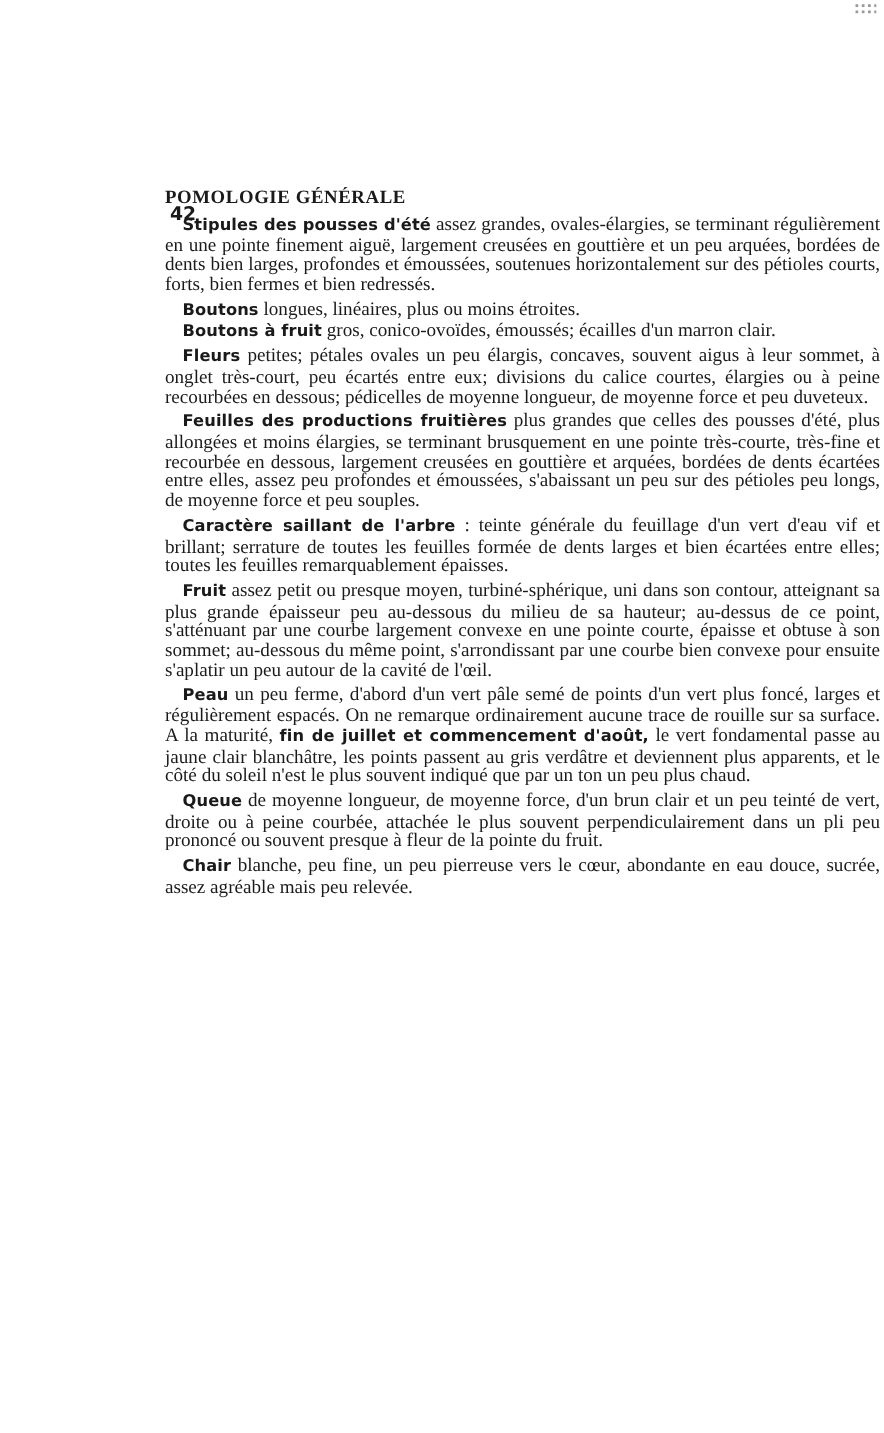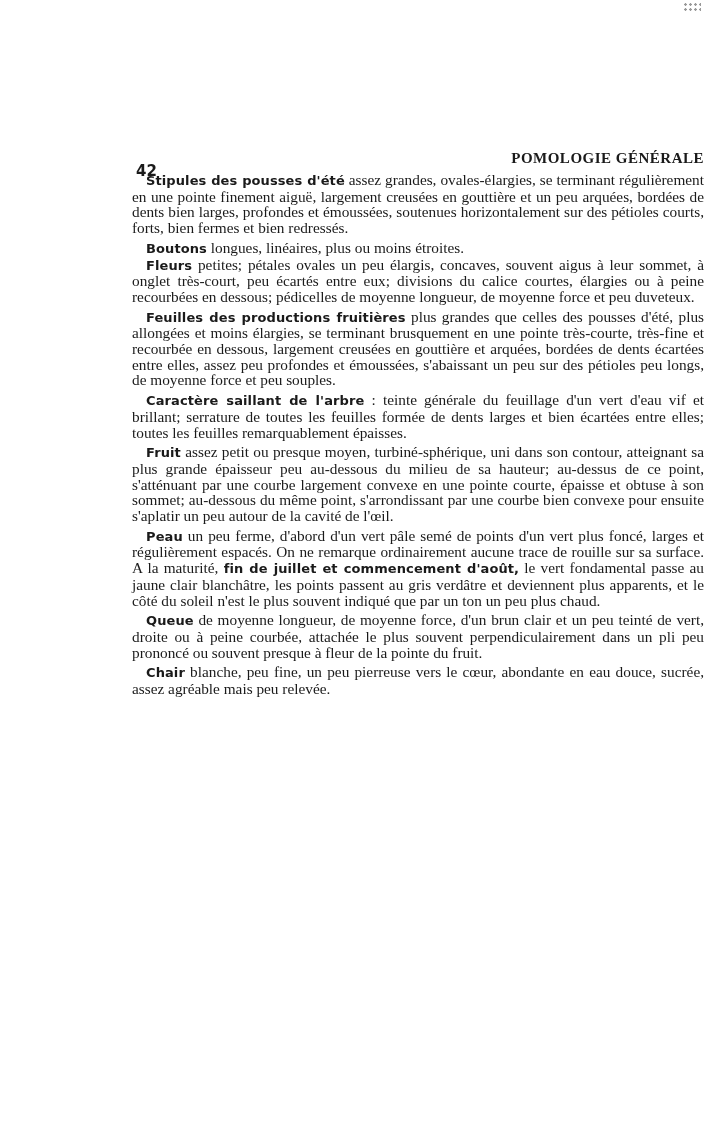--- a/index.html
+++ b/index.html
@@ -1,21 +1,21 @@
 <!DOCTYPE html>
 <html><head>
 <meta charset="utf-8">
 <style>
   html, body { margin: 0; padding: 0; background: #ffffff; }
   body { width: 707px; height: 1146px; position: relative; overflow: hidden;
          font-family: "DejaVu Serif", "Liberation Serif", serif; color: #1a1a1a; }
   .page { position: absolute; left: 132px; top: 150px; width: 572px; }
   .running-head { position: relative; height: 22px; font-size: 15px; font-weight: bold; }
   .page-number { position: absolute; left: 4px; top: 12px; font-family: "DejaVu Sans", sans-serif; font-weight: bold; }
-  .header-title { position: absolute; left: 0; right: 0; text-align: right; letter-spacing: 0.5px; font-family: "Liberation Serif", serif; }
+  .header-title { position: absolute; left: 0; right: 0; text-align: left; letter-spacing: 0.5px; font-family: "Liberation Serif", serif; }
   .body-text { font-family: "Liberation Serif", serif; font-size: 15.3px; line-height: 15.7px; text-align: justify; }
   .para { margin: 0 0 4px 0; text-indent: 14px; }
   .para.first { text-indent: 0; }
   .term { font-family: "DejaVu Sans", sans-serif; font-weight: bold; font-size: 13px; letter-spacing: 0.1px; }
   .speck { position: absolute; right: 6px; top: 2px; width: 18px; height: 10px;
            background: radial-gradient(circle, #555 1px, transparent 1.5px) 0 0/5px 5px; opacity: 0.6; }
 </style>
 </head>
 <body>
 
@@ -23,20 +23,21 @@
 
 <div class="page">
   <div class="running-head">
     <span class="page-number">42</span>
     <div class="header-title">POMOLOGIE GÉNÉRALE</div>
   </div>
 
   <div class="body-text">
     <p class="para"><span class="term">Stipules des pousses d'été</span><span> assez grandes, ovales-élargies, se terminant régulièrement en une pointe finement aiguë, largement creusées en gouttière et un peu arquées, bordées de dents bien larges, profondes et émoussées, soutenues horizontalement sur des pétioles courts, forts, bien fermes et bien redressés.</span></p>
     <p class="para" style="margin-bottom:0"><span class="term">Boutons</span><span> longues, linéaires, plus ou moins étroites.</span></p>
+    <p class="para"><span class="term">Boutons à fruit</span><span> gros, conico-ovoïdes, émoussés; écailles d'un marron clair.</span></p>
     <p class="para"><span class="term">Fleurs</span><span> petites; pétales ovales un peu élargis, concaves, souvent aigus à leur sommet, à onglet très-court, peu écartés entre eux; divisions du calice courtes, élargies ou à peine recourbées en dessous; pédicelles de moyenne longueur, de moyenne force et peu duveteux.</span></p>
     <p class="para"><span class="term">Feuilles des productions fruitières</span><span> plus grandes que celles des pousses d'été, plus allongées et moins élargies, se terminant brusquement en une pointe très-courte, très-fine et recourbée en dessous, largement creusées en gouttière et arquées, bordées de dents écartées entre elles, assez peu profondes et émoussées, s'abaissant un peu sur des pétioles peu longs, de moyenne force et peu souples.</span></p>
     <p class="para"><span class="term">Caractère saillant de l'arbre</span><span> : teinte générale du feuillage d'un vert d'eau vif et brillant; serrature de toutes les feuilles formée de dents larges et bien écartées entre elles; toutes les feuilles remarquablement épaisses.</span></p>
     <p class="para"><span class="term">Fruit</span><span> assez petit ou presque moyen, turbiné-sphérique, uni dans son contour, atteignant sa plus grande épaisseur peu au-dessous du milieu de sa hauteur; au-dessus de ce point, s'atténuant par une courbe largement convexe en une pointe courte, épaisse et obtuse à son sommet; au-dessous du même point, s'arrondissant par une courbe bien convexe pour ensuite s'aplatir un peu autour de la cavité de l'œil.</span></p>
     <p class="para"><span class="term">Peau</span><span> un peu ferme, d'abord d'un vert pâle semé de points d'un vert plus foncé, larges et régulièrement espacés. On ne remarque ordinairement aucune trace de rouille sur sa surface. A la maturité, </span><span class="term">fin de juillet et commencement d'août,</span><span> le vert fondamental passe au jaune clair blanchâtre, les points passent au gris verdâtre et deviennent plus apparents, et le côté du soleil n'est le plus souvent indiqué que par un ton un peu plus chaud.</span></p>
     <p class="para"><span class="term">Queue</span><span> de moyenne longueur, de moyenne force, d'un brun clair et un peu teinté de vert, droite ou à peine courbée, attachée le plus souvent perpendiculairement dans un pli peu prononcé ou souvent presque à fleur de la pointe du fruit.</span></p>
     <p class="para"><span class="term">Chair</span><span> blanche, peu fine, un peu pierreuse vers le cœur, abondante en eau douce, sucrée, assez agréable mais peu relevée.</span></p>
   </div>
 </div>
 

